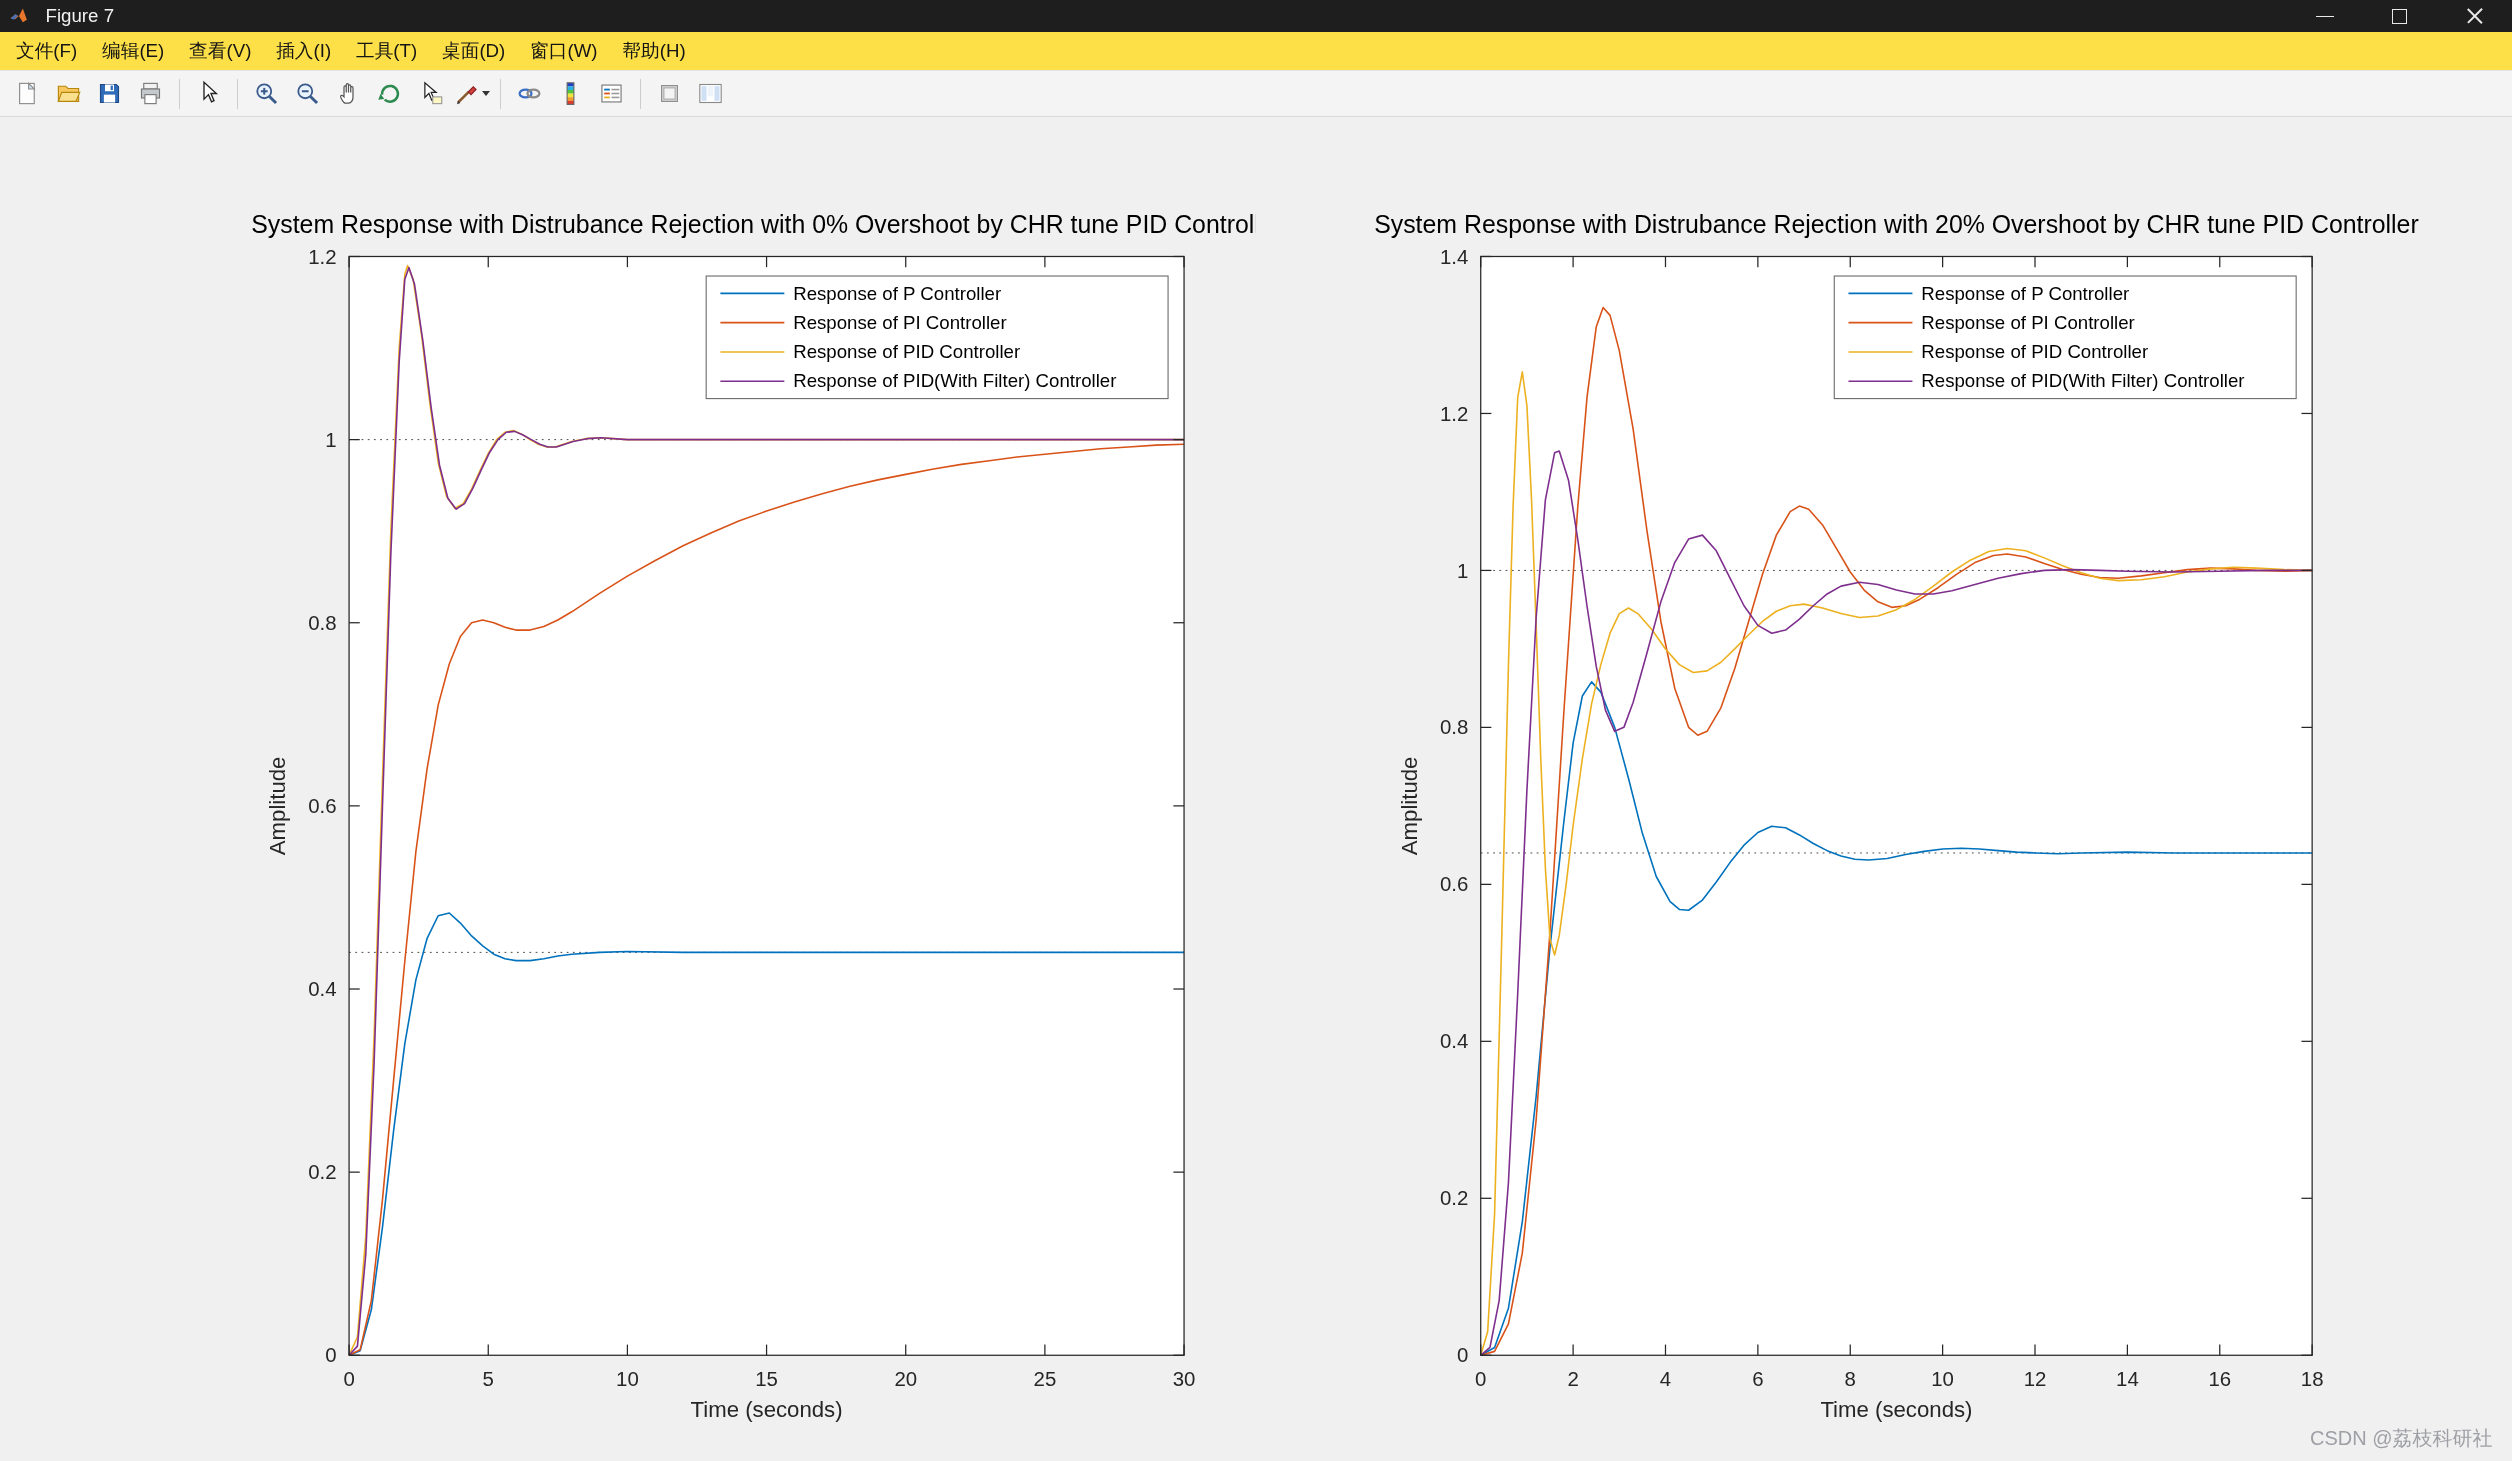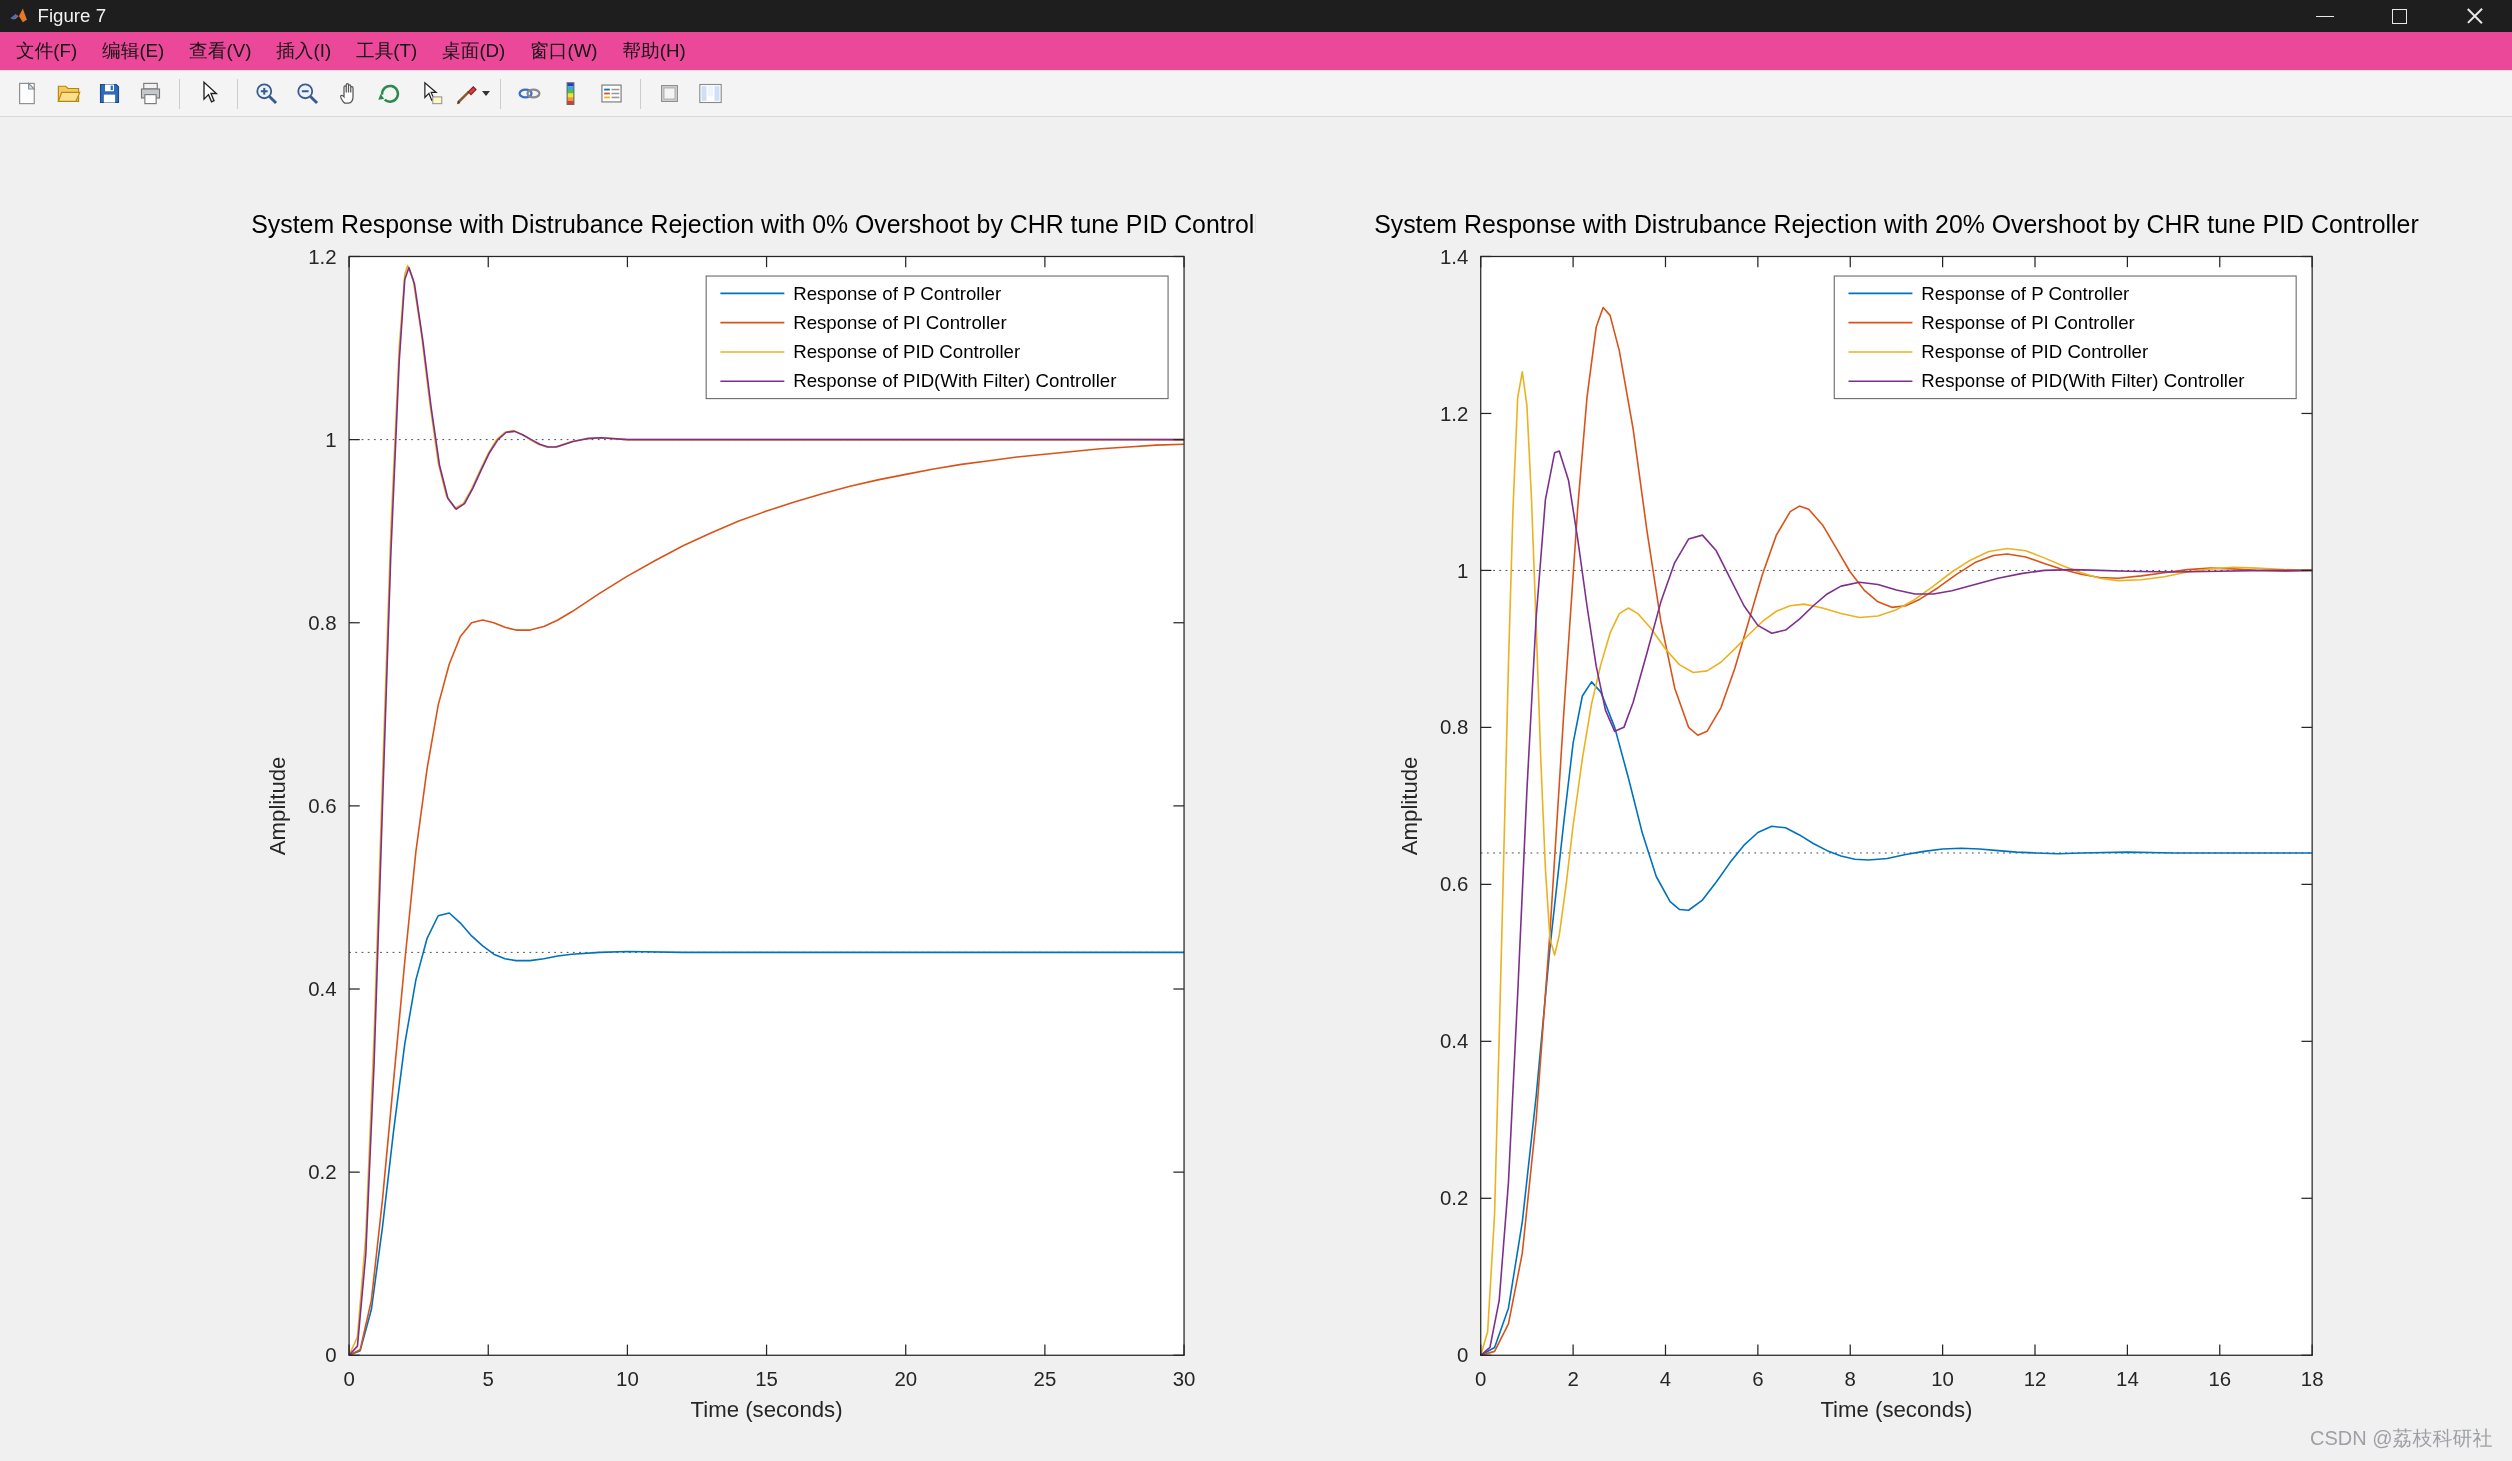--- a/index.html
+++ b/index.html
@@ -2,31 +2,31 @@
 <html style="font-size:14.2px"><head>
 <meta charset="utf-8">
 <style>
   *{box-sizing:border-box;margin:0;padding:0}
   html,body{width:2512px;height:1461px;overflow:hidden}
   body{font-family:"Liberation Sans","DejaVu Sans",sans-serif;background:#f0f0f0}
   .window{width:2512px;height:1461px;display:flex;flex-direction:column;background:#f0f0f0}
 
   .titlebar{height:32px;background:#1e1e1e;color:#fff;display:flex;align-items:center;padding-left:9px;flex:0 0 auto}
   .app-icon{display:flex;align-items:center}
-  .titlebar .title{font-size:18.7px;margin-left:9px;color:#f2f2f2}
+  .titlebar .title{font-size:18.7px;margin-left:17px;color:#f2f2f2}
   .win-controls{margin-left:auto;display:flex;height:100%}
   .win-btn{width:75px;height:100%;display:flex;align-items:center;justify-content:center;cursor:pointer}
   .glyph-min{width:18px;height:0;border-top:1.8px solid #e8e8e8}
   .glyph-max{width:15px;height:15px;border:1.8px solid #e8e8e8}
   .glyph-close{position:relative;width:18px;height:18px}
   .glyph-close:before,.glyph-close:after{content:"";position:absolute;left:-0.9px;top:8px;width:19.5px;height:1.8px;background:#e8e8e8}
   .glyph-close:before{transform:rotate(45deg)}
   .glyph-close:after{transform:rotate(-45deg)}
 
-  .menubar{height:39px;background:#ec4899;display:flex;align-items:center;padding:0 3.6px;border-bottom:0.9px solid #e3e3e3;flex:0 0 auto}
+  .menubar{height:39px;background:#fde047;display:flex;align-items:center;padding:0 3.6px;border-bottom:0.9px solid #e3e3e3;flex:0 0 auto}
   .menu-item{padding:0 12.4px;height:100%;display:flex;align-items:center;font-size:18.7px;color:#141414;cursor:pointer}
 
   .toolbar{height:46px;background:#f4f4f4;display:flex;align-items:center;padding:0 7.1px;border-bottom:0.9px solid #dadada;flex:0 0 auto}
   .tool-btn{width:41px;height:39px;display:flex;align-items:center;justify-content:center;border:0.9px solid transparent;cursor:pointer;position:relative}
   .tool-sep{width:0.9px;height:30px;background:#cdcdcd;margin:0 8px;flex:0 0 auto}
   .dd-caret{width:0;height:0;border-left:4.4px solid transparent;border-right:4.4px solid transparent;border-top:5.3px solid #333;margin-left:2.7px}
 
   .figure-area{position:relative;flex:1;background:#f0f0f0}
   svg.chart{position:absolute;top:0}
   #chart-left{left:0}

